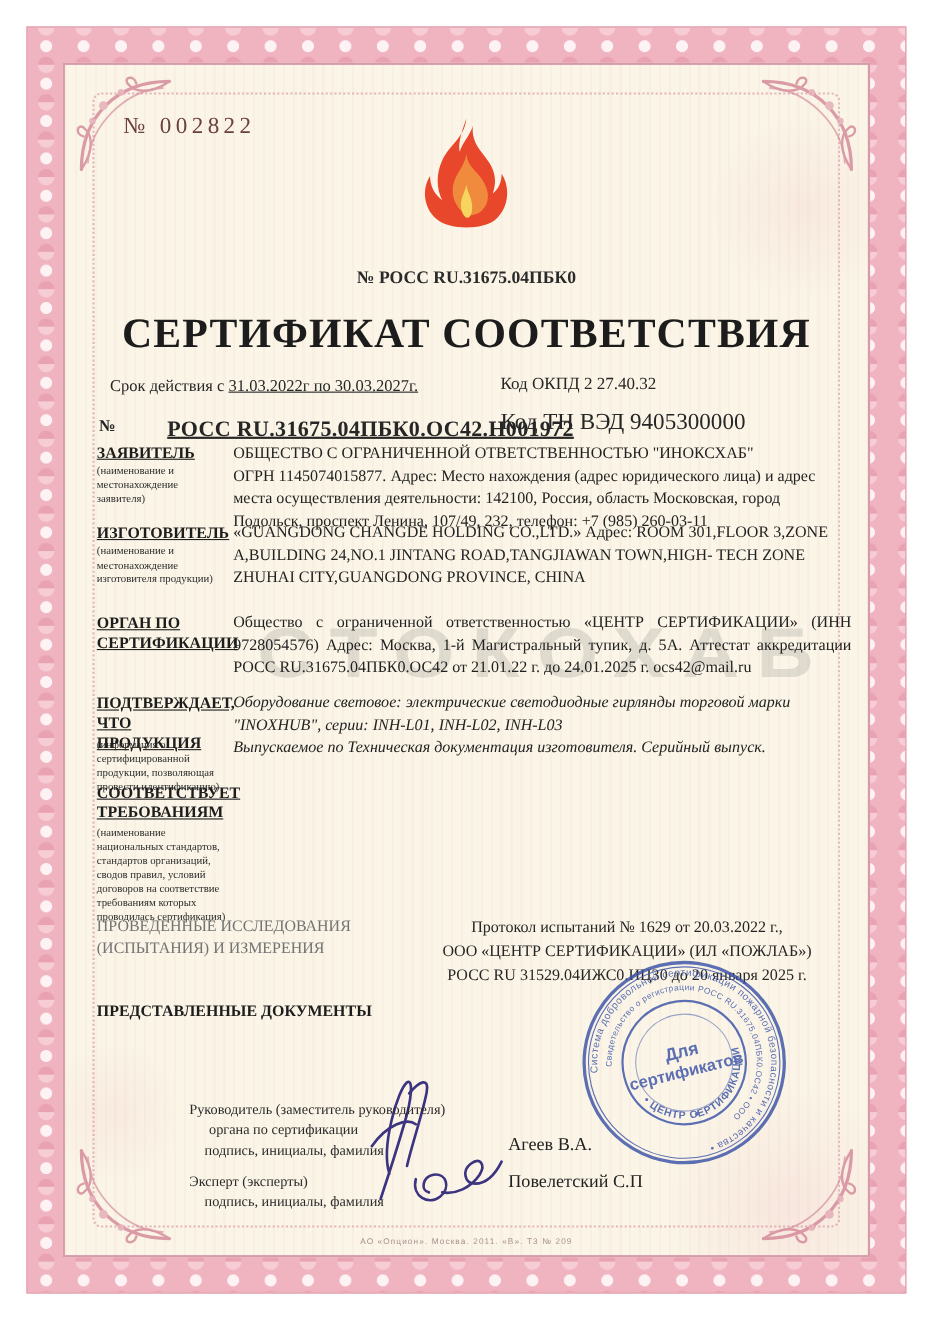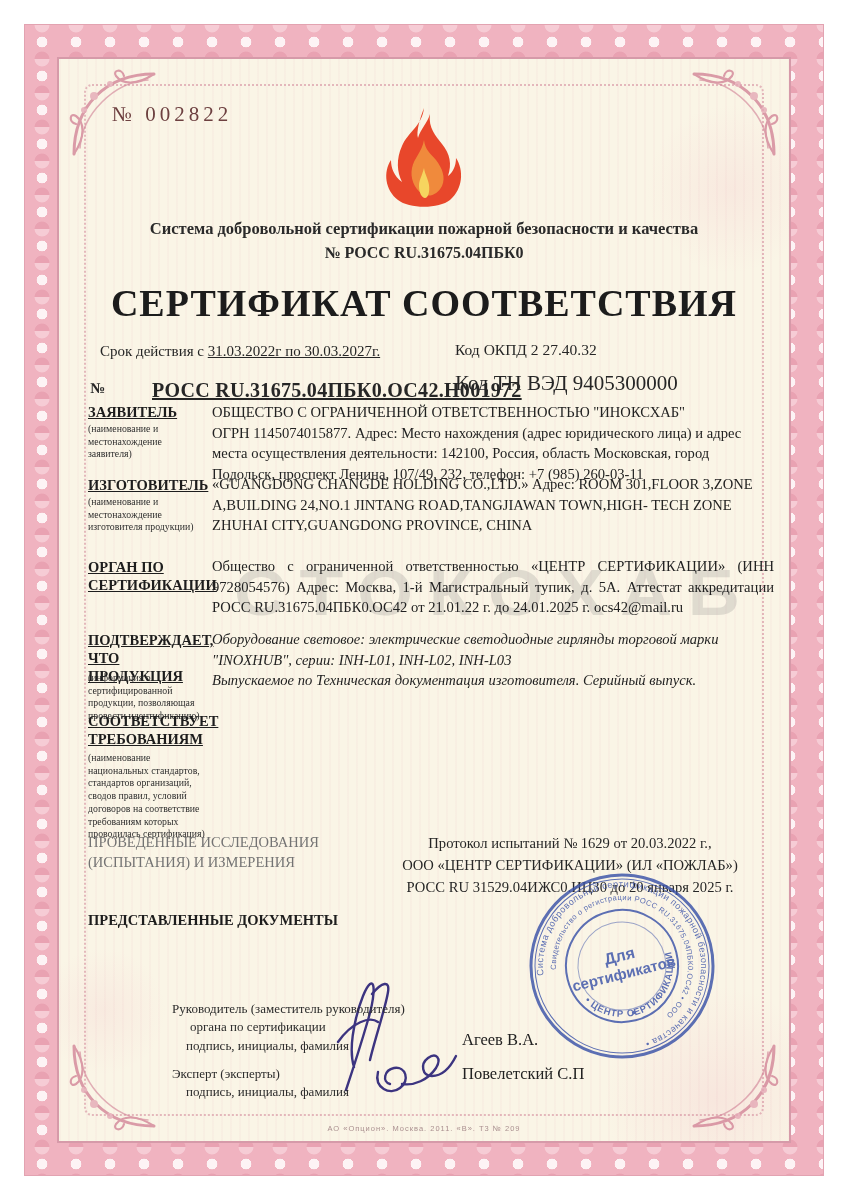--- a/index.html
+++ b/index.html
@@ -164,21 +164,20 @@
   <div class="abs watermark">СТОКОХАБ</div>
 
   <div class="abs cert-number">№  002822</div>
 
   <svg class="abs flame-wrap" viewBox="0 0 104 108">
     <path fill="#e8472b" d="M52,2 C50,20 36,26 30,40 C24,53 25,66 30,76 C22,70 19,62 19,54 C11,66 13,84 26,94 C37,103 67,103 78,94 C91,83 92,64 84,52 C84,60 81,66 76,70 C80,58 78,48 70,38 C64,30 56,22 58,8 C56,16 48,24 46,32 C44,26 48,12 52,2 Z"></path>
     <path fill="#f08a3c" d="M52,34 C50,46 42,52 40,62 C38,72 42,82 50,88 C58,92 66,88 70,80 C74,71 70,62 64,54 C59,48 53,44 52,34 Z"></path>
     <path fill="#f6d55f" d="M52,62 C50,70 47,74 47,80 C47,87 50,92 53,92 C56,92 58,86 57,79 C56,72 53,69 52,62 Z"></path>
   </svg>
 
-  <div class="abs center-line sys1">Система добровольной сертификации пожарной безопасности и качества</div>
   <div class="abs center-line sys2">№ РОСС RU.31675.04ПБК0</div>
   <div class="abs center-line title">СЕРТИФИКАТ СООТВЕТСТВИЯ</div>
 
   <div class="abs validity"><span>Срок действия с </span><span class="dates">31.03.2022г по 30.03.2027г.</span></div>
   <div class="abs okpd">Код ОКПД 2  27.40.32</div>
   <div class="abs tnved">Код ТН ВЭД 9405300000</div>
   <div class="abs regno-label">№</div>
   <div class="abs regno">РОСС RU.31675.04ПБК0.ОС42.Н001972</div>
 
   <div class="abs sec-label" style="top:403px;">ЗАЯВИТЕЛЬ</div>

